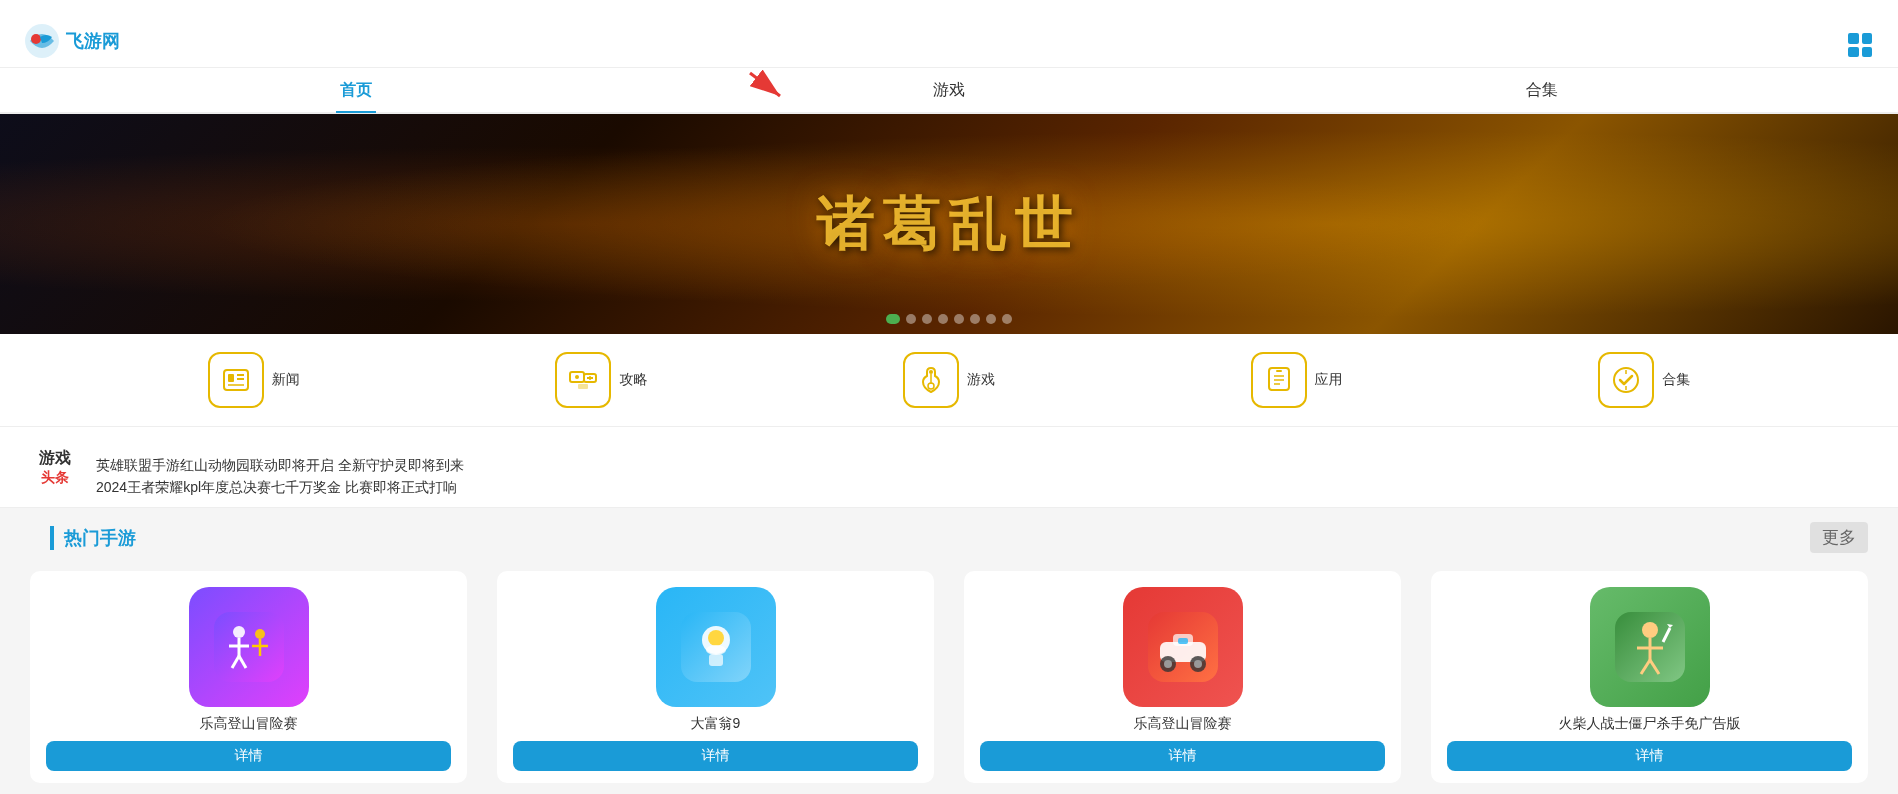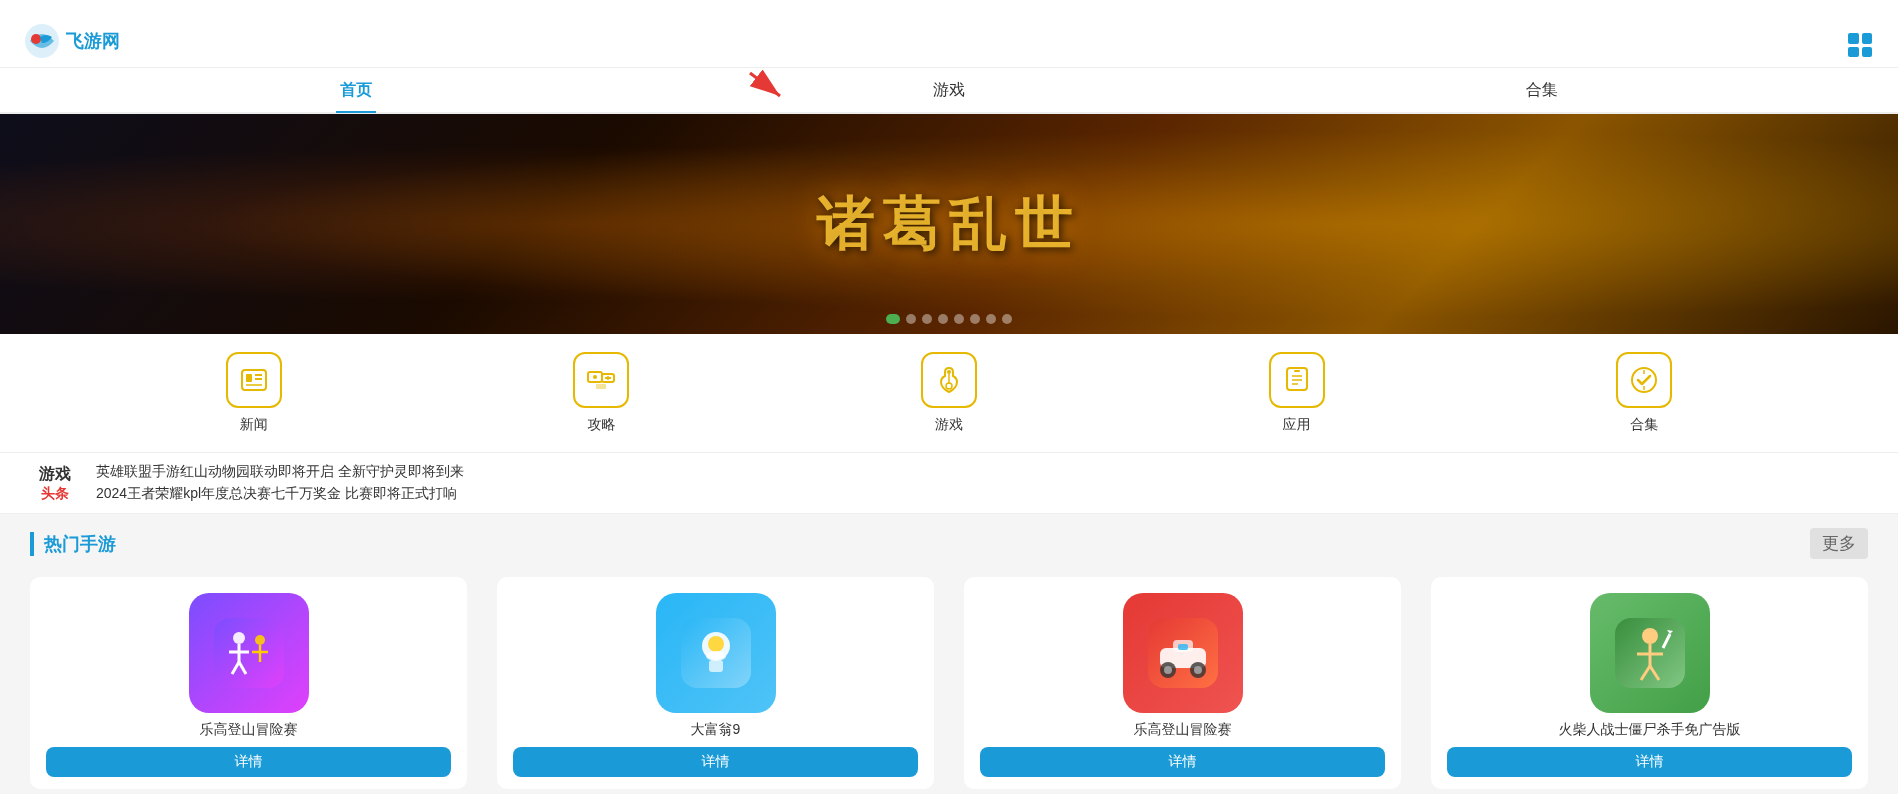--- a/index.html
+++ b/index.html
@@ -150,21 +150,21 @@
     .category-section {
       background: #fff;
       display: flex;
       justify-content: space-around;
       align-items: center;
       padding: 18px 80px;
       border-bottom: 1px solid #eee;
     }
     .category-item {
       display: flex;
-      flex-direction: column;
+      flex-direction: row;
       align-items: center;
       gap: 8px;
       cursor: pointer;
     }
     .category-icon-wrap {
       width: 56px;
       height: 56px;
       border: 2px solid #e6b800;
       border-radius: 12px;
       display: flex;
@@ -201,20 +201,21 @@
     .news-badge-bottom {
       font-size: 14px;
       color: #e53935;
       font-weight: bold;
     }
     .news-list {
       flex: 1;
       display: flex;
       flex-direction: column;
       gap: 4px;
+      margin-top: 20px;
     }
     .news-item {
       font-size: 14px;
       color: #333;
       cursor: pointer;
     }
 
     
     .section-header {
       display: flex;
@@ -222,20 +223,21 @@
       justify-content: space-between;
       padding: 14px 30px 8px 30px;
       background: #f5f5f5;
     }
     .section-title {
       font-size: 18px;
       font-weight: bold;
       color: #1a9bd7;
       border-left: 4px solid #1a9bd7;
       padding-left: 10px;
+      margin-left: 20px;
     }
     .more-btn {
       font-size: 17px;
       color: #666;
       background: #e0e0e0;
       padding: 4px 12px;
       border-radius: 4px;
       cursor: pointer;
       border: none;
     }

